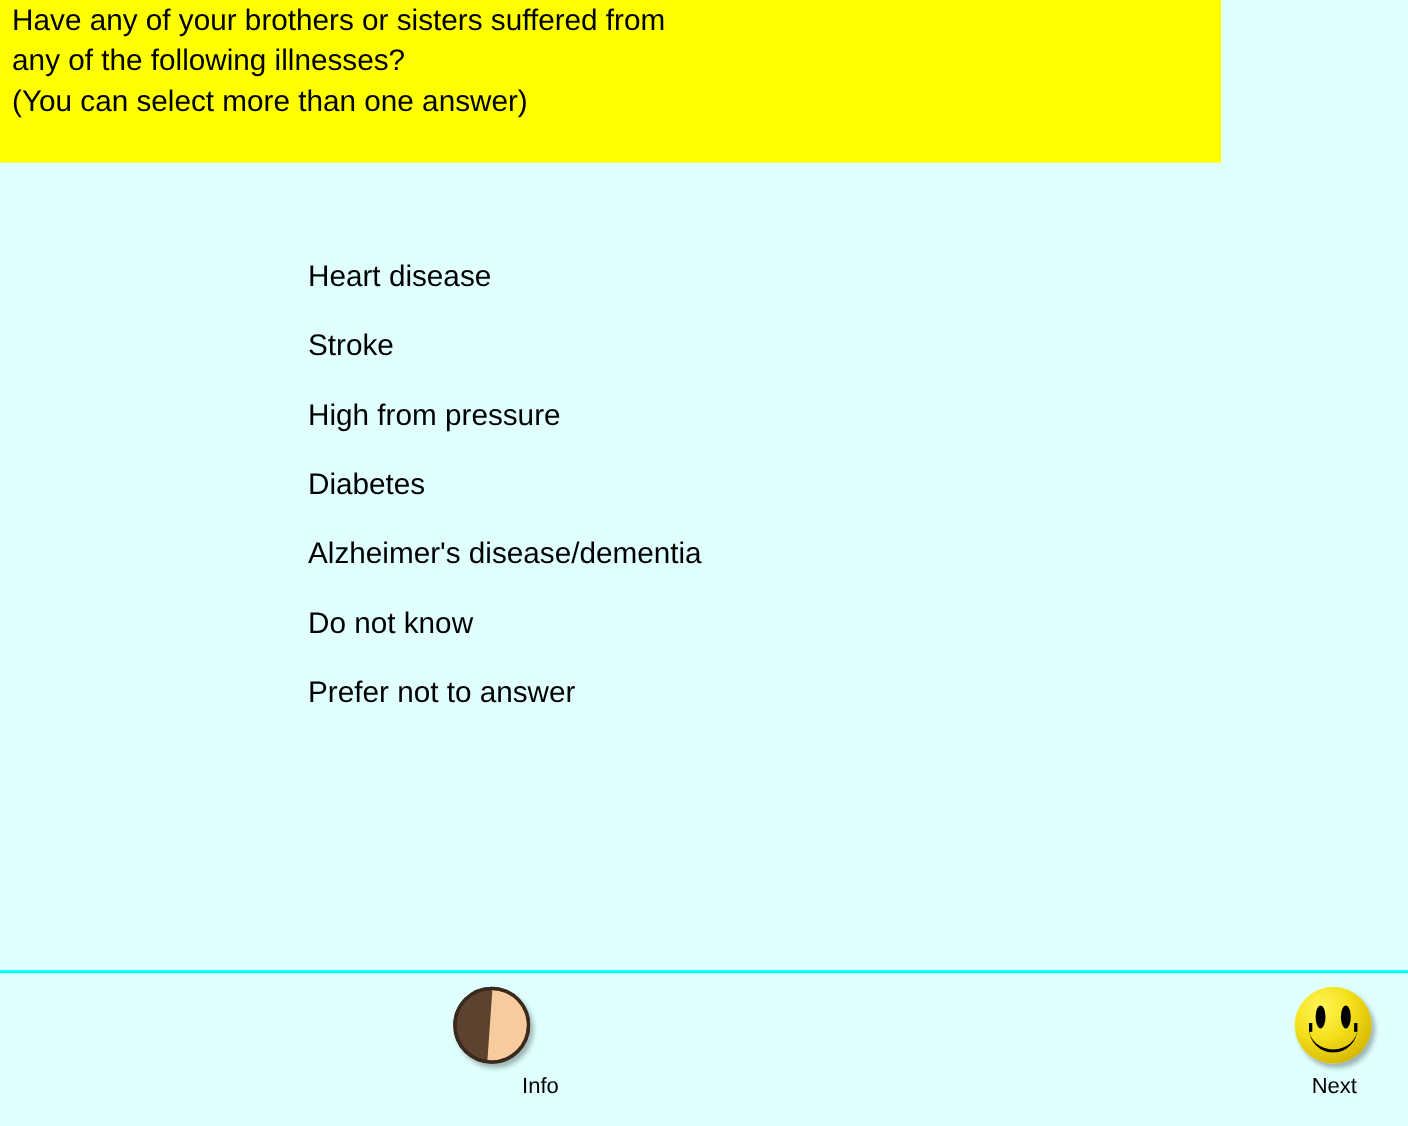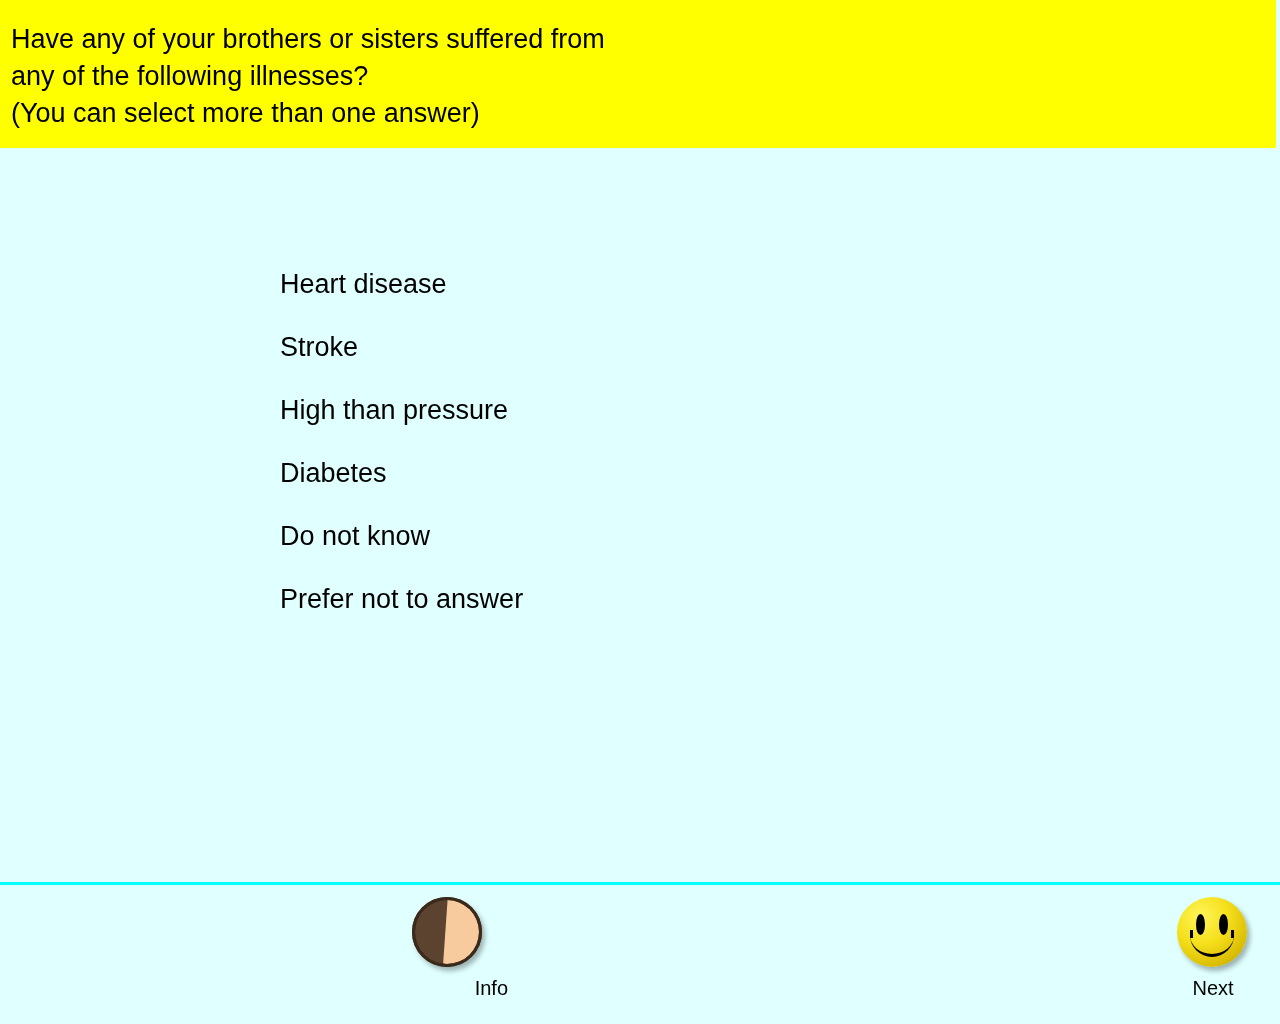--- a/index.html
+++ b/index.html
@@ -14,25 +14,25 @@
     font-family: "Liberation Sans", sans-serif;
     overflow: hidden;
     position: relative;
   }
 
   
   #question-banner {
     position: absolute;
     left: 0;
     top: 0;
-    width: 1276px;
+    width: 1110px;
     height: 148px;
     background: #ffff00;
     box-sizing: border-box;
-    padding: 21px 0 0 11px;
+    padding: 0 0 0 11px;
   }
   .question-line {
     font-size: 27px;
     line-height: 37px;
     color: #000000;
     white-space: pre;
     letter-spacing: 0px;
   }
 
   
@@ -46,21 +46,21 @@
   }
   #options-list {
     position: absolute;
     left: 280px;
     top: 88px;
     width: 900px;
   }
   .option-row {
     height: 63px;
     display: flex;
-    align-items: flex-end;
+    align-items: flex-start;
     cursor: pointer;
   }
   .option-label {
     font-size: 27px;
     color: #000000;
     line-height: 30px;
     white-space: pre;
   }
 
   
@@ -216,28 +216,31 @@
 
     <div class="option-row">
       <span class="option-label">Heart disease</span>
     </div>
 
     <div class="option-row">
       <span class="option-label">Stroke</span>
     </div>
 
     <div class="option-row">
-      <span class="option-label">High than pressure</span>
+      <span class="option-label">High from pressure</span>
     </div>
 
     <div class="option-row">
       <span class="option-label">Diabetes</span>
     </div>
 
 
+    <div class="option-row">
+      <span class="option-label">Alzheimer's disease/dementia</span>
+    </div>
 
 
     <div class="option-row">
       <span class="option-label">Do not know</span>
     </div>
 
     <div class="option-row">
       <span class="option-label">Prefer not to answer</span>
     </div>
 

